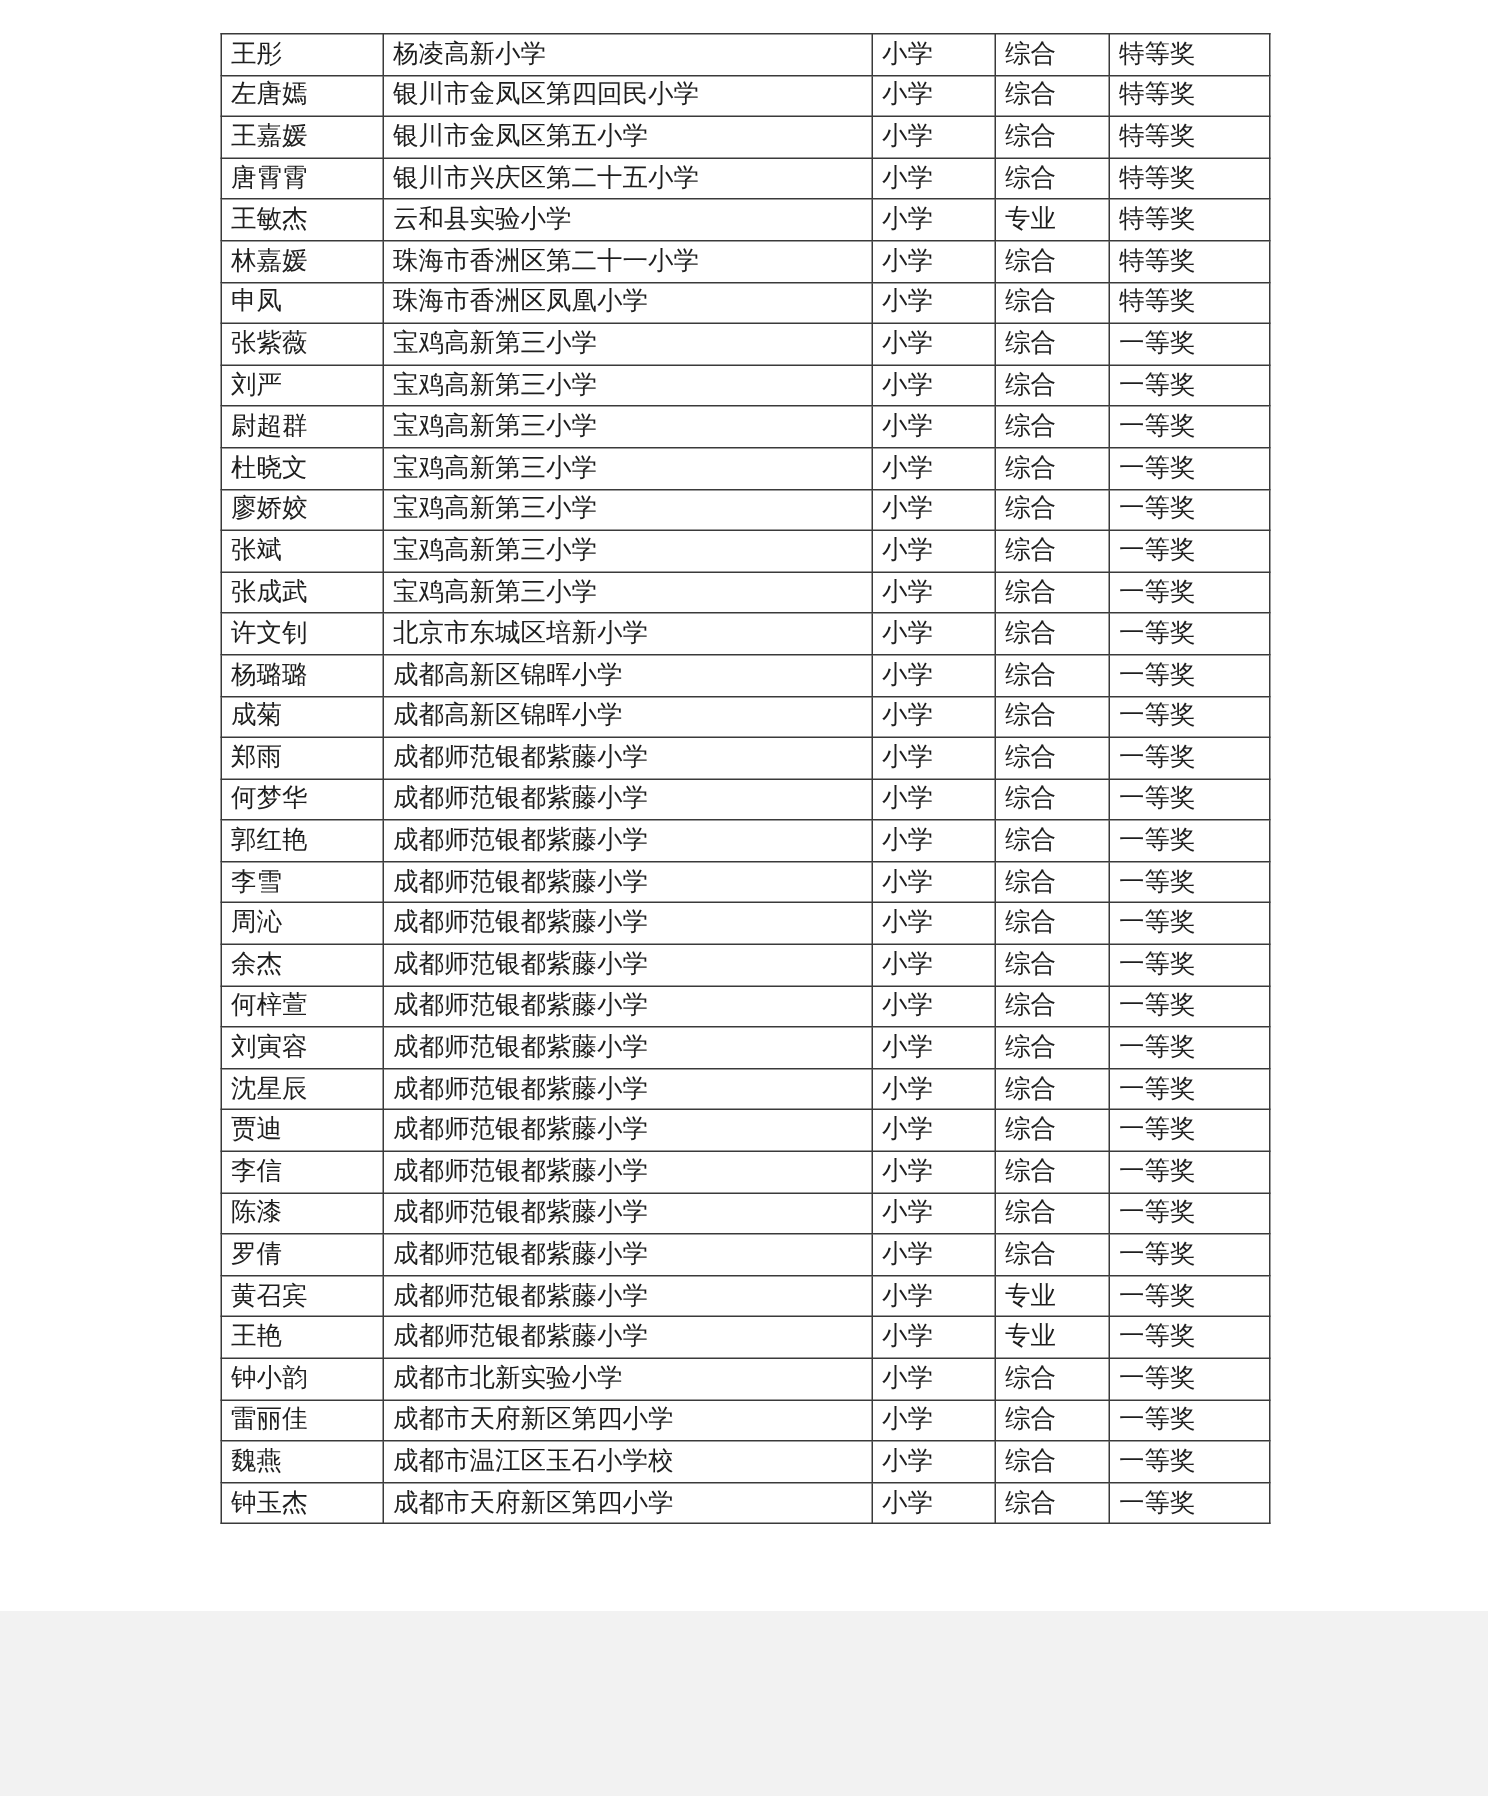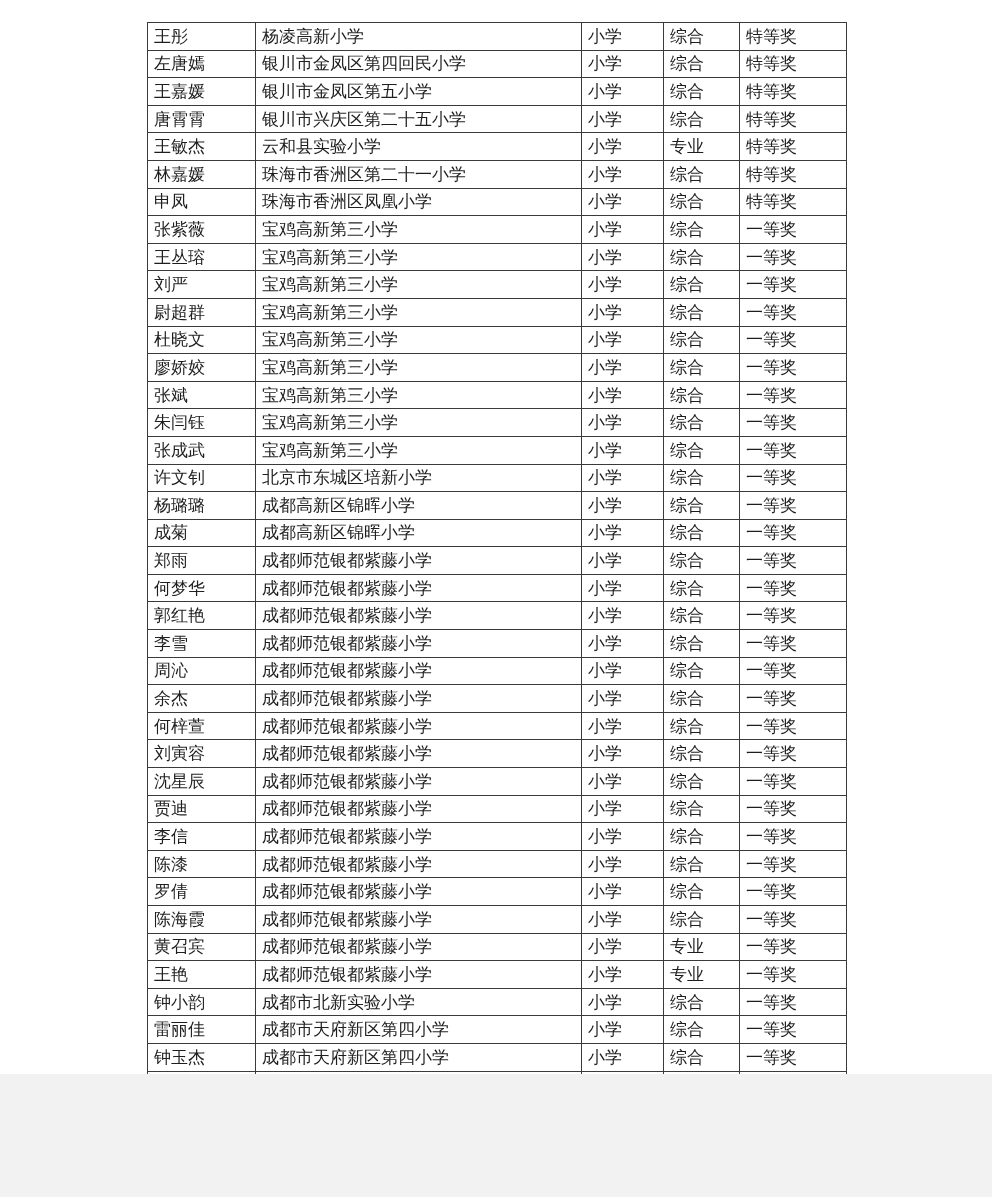--- a/index.html
+++ b/index.html
@@ -119,27 +119,20 @@
   </tr>
 
   <tr>
     <td class="cell-name">张紫薇</td>
     <td class="cell-school">宝鸡高新第三小学</td>
     <td class="cell-level">小学</td>
     <td class="cell-category">综合</td>
     <td class="cell-award">一等奖</td>
   </tr>
 
-  <tr>
-    <td class="cell-name">王丛瑢</td>
-    <td class="cell-school">宝鸡高新第三小学</td>
-    <td class="cell-level">小学</td>
-    <td class="cell-category">综合</td>
-    <td class="cell-award">一等奖</td>
-  </tr>
 
   <tr>
     <td class="cell-name">刘严</td>
     <td class="cell-school">宝鸡高新第三小学</td>
     <td class="cell-level">小学</td>
     <td class="cell-category">综合</td>
     <td class="cell-award">一等奖</td>
   </tr>
 
   <tr>
@@ -167,27 +160,20 @@
   </tr>
 
   <tr>
     <td class="cell-name">张斌</td>
     <td class="cell-school">宝鸡高新第三小学</td>
     <td class="cell-level">小学</td>
     <td class="cell-category">综合</td>
     <td class="cell-award">一等奖</td>
   </tr>
 
-  <tr>
-    <td class="cell-name">朱闫钰</td>
-    <td class="cell-school">宝鸡高新第三小学</td>
-    <td class="cell-level">小学</td>
-    <td class="cell-category">综合</td>
-    <td class="cell-award">一等奖</td>
-  </tr>
 
   <tr>
     <td class="cell-name">张成武</td>
     <td class="cell-school">宝鸡高新第三小学</td>
     <td class="cell-level">小学</td>
     <td class="cell-category">综合</td>
     <td class="cell-award">一等奖</td>
   </tr>
 
   <tr>
@@ -311,27 +297,20 @@
   </tr>
 
   <tr>
     <td class="cell-name">罗倩</td>
     <td class="cell-school">成都师范银都紫藤小学</td>
     <td class="cell-level">小学</td>
     <td class="cell-category">综合</td>
     <td class="cell-award">一等奖</td>
   </tr>
 
-  <tr>
-    <td class="cell-name">陈海霞</td>
-    <td class="cell-school">成都师范银都紫藤小学</td>
-    <td class="cell-level">小学</td>
-    <td class="cell-category">综合</td>
-    <td class="cell-award">一等奖</td>
-  </tr>
 
   <tr>
     <td class="cell-name">黄召宾</td>
     <td class="cell-school">成都师范银都紫藤小学</td>
     <td class="cell-level">小学</td>
     <td class="cell-category">专业</td>
     <td class="cell-award">一等奖</td>
   </tr>
 
   <tr>
@@ -352,32 +331,32 @@
 
   <tr>
     <td class="cell-name">雷丽佳</td>
     <td class="cell-school">成都市天府新区第四小学</td>
     <td class="cell-level">小学</td>
     <td class="cell-category">综合</td>
     <td class="cell-award">一等奖</td>
   </tr>
 
   <tr>
+    <td class="cell-name">魏燕</td>
+    <td class="cell-school">成都市温江区玉石小学校</td>
+    <td class="cell-level">小学</td>
+    <td class="cell-category">综合</td>
+    <td class="cell-award">一等奖</td>
+  </tr>
+
+  <tr>
     <td class="cell-name">钟玉杰</td>
     <td class="cell-school">成都市天府新区第四小学</td>
     <td class="cell-level">小学</td>
     <td class="cell-category">综合</td>
     <td class="cell-award">一等奖</td>
   </tr>
-
-  <tr>
-    <td class="cell-name">魏燕</td>
-    <td class="cell-school">成都市温江区玉石小学校</td>
-    <td class="cell-level">小学</td>
-    <td class="cell-category">综合</td>
-    <td class="cell-award">一等奖</td>
-  </tr>
 </tbody>
   </table>
 
   <div class="page-break"></div>
 
 </div>
 
 </body></html>

